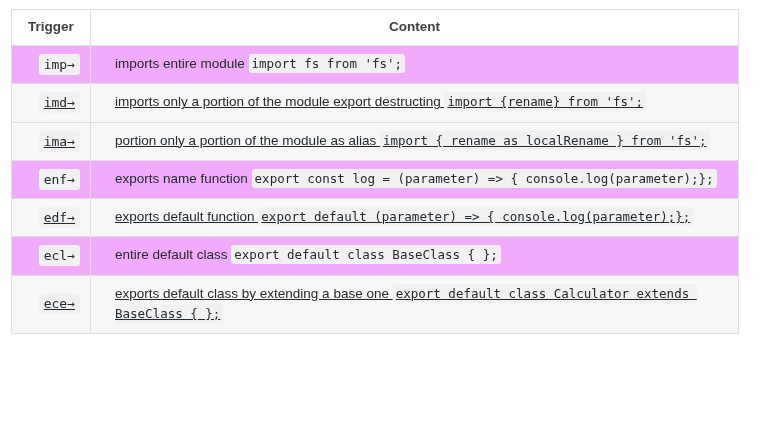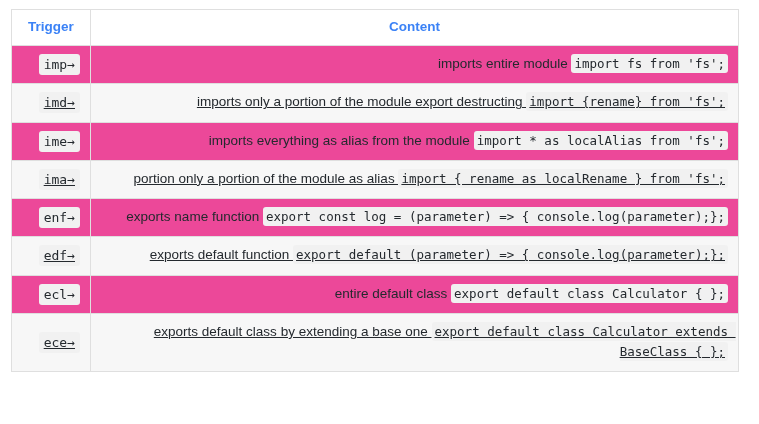--- a/index.html
+++ b/index.html
@@ -31,45 +31,45 @@
   }
 
   table.snippets col.col-trigger { width: 79px; }
   table.snippets col.col-content { width: 648px; }
 
   table.snippets thead th {
     border: 1px solid #dfdfdf;
     background: #ffffff;
     font-weight: bold;
     font-size: 13.5px;
-    color: #3b82f6;
+    color: #404040;
     text-align: center;
     padding: 9px 8px 10px 8px;
     line-height: 1.2;
   }
 
   table.snippets tbody td {
     border: 1px solid #dfdfdf;
     vertical-align: middle;
     font-size: 13px;
     line-height: 1.5;
     color: #24292e;
   }
 
-  table.snippets tbody tr.odd td { background: #ec4899; }
+  table.snippets tbody tr.odd td { background: #f0abfc; }
   table.snippets tbody tr.even td { background: #f7f7f7; text-decoration: underline; }
 
   td.trigger-cell {
     text-align: right;
     padding: 7px 10px 7px 6px;
     white-space: nowrap;
   }
 
   td.content-cell {
-    text-align: right;
+    text-align: left;
     padding: 8px 10px 9px 24px;
   }
 
   code.cd {
     font-family: "DejaVu Sans Mono", "Liberation Mono", monospace;
     font-size: 12.5px;
     background: #f1f1f1;
     color: #24292e;
     border-radius: 3px;
     padding: 2px 3px;
@@ -110,39 +110,35 @@
     </thead>
     <tbody id="tbody">
         <tr class="odd">
           <td class="trigger-cell"><code class="trig">imp→</code></td>
           <td class="content-cell"><span class="desc">imports entire module </span><code class="cd">import fs from 'fs';</code></td>
         </tr>
         <tr class="even">
           <td class="trigger-cell"><code class="trig">imd→</code></td>
           <td class="content-cell"><span class="desc">imports only a portion of the module export destructing </span><code class="cd">import {rename} from 'fs';</code></td>
         </tr>
-        <tr class="odd">
-          <td class="trigger-cell"><code class="trig">ime→</code></td>
-          <td class="content-cell"><span class="desc">imports everything as alias from the module </span><code class="cd">import * as localAlias from 'fs';</code></td>
-        </tr>
         <tr class="even">
           <td class="trigger-cell"><code class="trig">ima→</code></td>
           <td class="content-cell"><span class="desc">portion only a portion of the module as alias </span><code class="cd">import { rename as localRename } from 'fs';</code></td>
         </tr>
         <tr class="odd">
           <td class="trigger-cell"><code class="trig">enf→</code></td>
           <td class="content-cell"><span class="desc">exports name function </span><code class="cd">export const log = (parameter) =&gt; { console.log(parameter);};</code></td>
         </tr>
         <tr class="even">
           <td class="trigger-cell"><code class="trig">edf→</code></td>
           <td class="content-cell"><span class="desc">exports default function </span><code class="cd">export default (parameter) =&gt; { console.log(parameter);};</code></td>
         </tr>
         <tr class="odd">
           <td class="trigger-cell"><code class="trig">ecl→</code></td>
-          <td class="content-cell"><span class="desc">entire default class </span><code class="cd">export default class Calculator { };</code></td>
+          <td class="content-cell"><span class="desc">entire default class </span><code class="cd">export default class BaseClass { };</code></td>
         </tr>
         <tr class="even">
           <td class="trigger-cell"><code class="trig">ece→</code></td>
           <td class="content-cell"><span class="desc">exports default class by extending a base one </span><code class="cd">export default class Calculator extends BaseClass { };</code></td>
         </tr>
       </tbody>
   </table>
 </div>
 
 </body></html>

